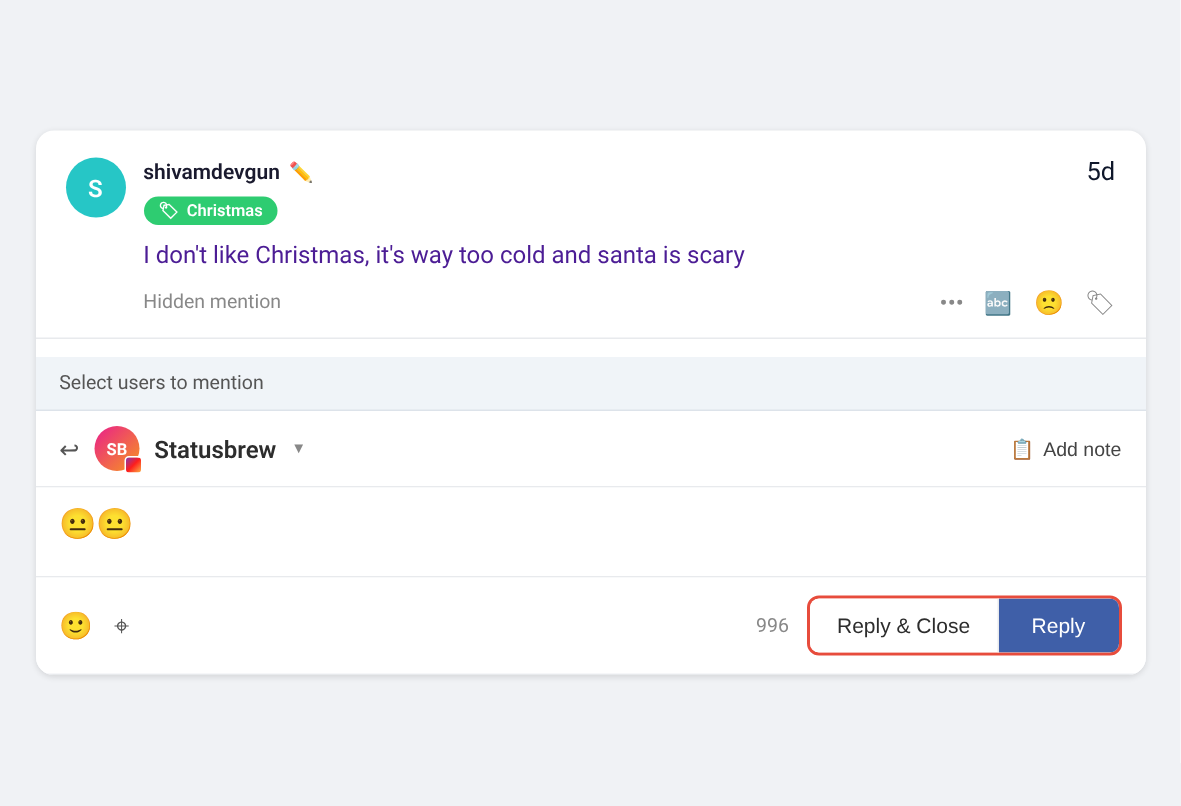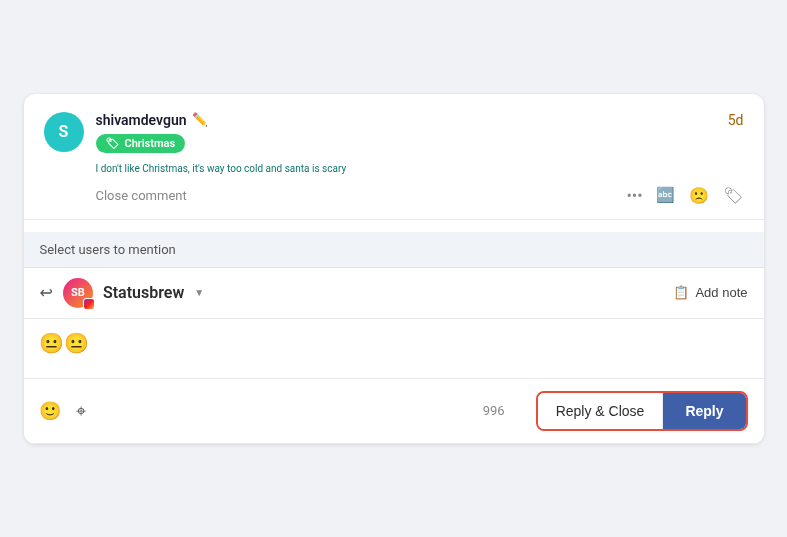--- a/index.html
+++ b/index.html
@@ -61,41 +61,41 @@
       font-weight: 600;
       font-size: 14px;
       color: #1a1a2e;
     }
     .edit-icon {
       color: #888;
       font-size: 13px;
       cursor: pointer;
     }
     .time-ago {
-      font-size: 14px;
-      color: #a16207;
+      font-size: 17px;
+      color: #0f172a;
     }
     .badge-influencer {
       display: inline-flex;
       align-items: center;
       gap: 5px;
       background: #2ecc71;
       color: #fff;
       font-size: 11px;
       font-weight: 600;
       padding: 3px 10px;
       border-radius: 20px;
       margin-bottom: 8px;
     }
     .badge-icon {
       font-size: 11px;
     }
     .comment-text {
-      font-size: 10px;
-      color: #0f766e;
+      font-size: 16px;
+      color: #4c1d95;
       margin-bottom: 10px;
       line-height: 1.5;
     }
     .comment-footer {
       display: flex;
       align-items: center;
       justify-content: space-between;
     }
     .hidden-label {
       font-size: 13px;
@@ -216,38 +216,37 @@
       margin-left: auto;
       margin-right: 12px;
     }
     .bottom-right {
       display: flex;
       align-items: center;
       gap: 0;
       border: 2px solid #e74c3c;
       border-radius: 8px;
       overflow: hidden;
-      margin-left: 19px;
     }
     .reply-close-btn {
       background: #fff;
       border: none;
       padding: 10px 18px;
       font-size: 14px;
       font-weight: 500;
       color: #2d2d2d;
       cursor: pointer;
       border-right: 1px solid #e8eaed;
     }
     .reply-btn {
       background: #3f5fa8;
       border: none;
       padding: 10px 22px;
       font-size: 14px;
-      font-weight: 700;
+      font-weight: 400;
       color: #fff;
       cursor: pointer;
     }
   </style>
 </head>
 <body>
 
 <div class="card">
 
   <div class="comment-section">
@@ -262,21 +261,21 @@
             <span class="edit-icon">✏️</span>
           </div>
           <span class="time-ago">5d</span>
         </div>
         <div class="badge-influencer">
           <span class="badge-icon">🏷</span>
           <span>Christmas</span>
         </div>
         <div class="comment-text">I don't like Christmas, it's way too cold and santa is scary</div>
         <div class="comment-footer">
-          <span class="hidden-label">Close comment</span>
+          <span class="hidden-label">Hidden mention</span>
           <div class="comment-actions">
             <span class="action-icon">•••</span>
             <span class="action-icon" style="font-size:15px;">🔤</span>
             <span class="action-icon">🙁</span>
             <span class="action-icon">🏷</span>
           </div>
         </div>
       </div>
     </div>
   </div>

